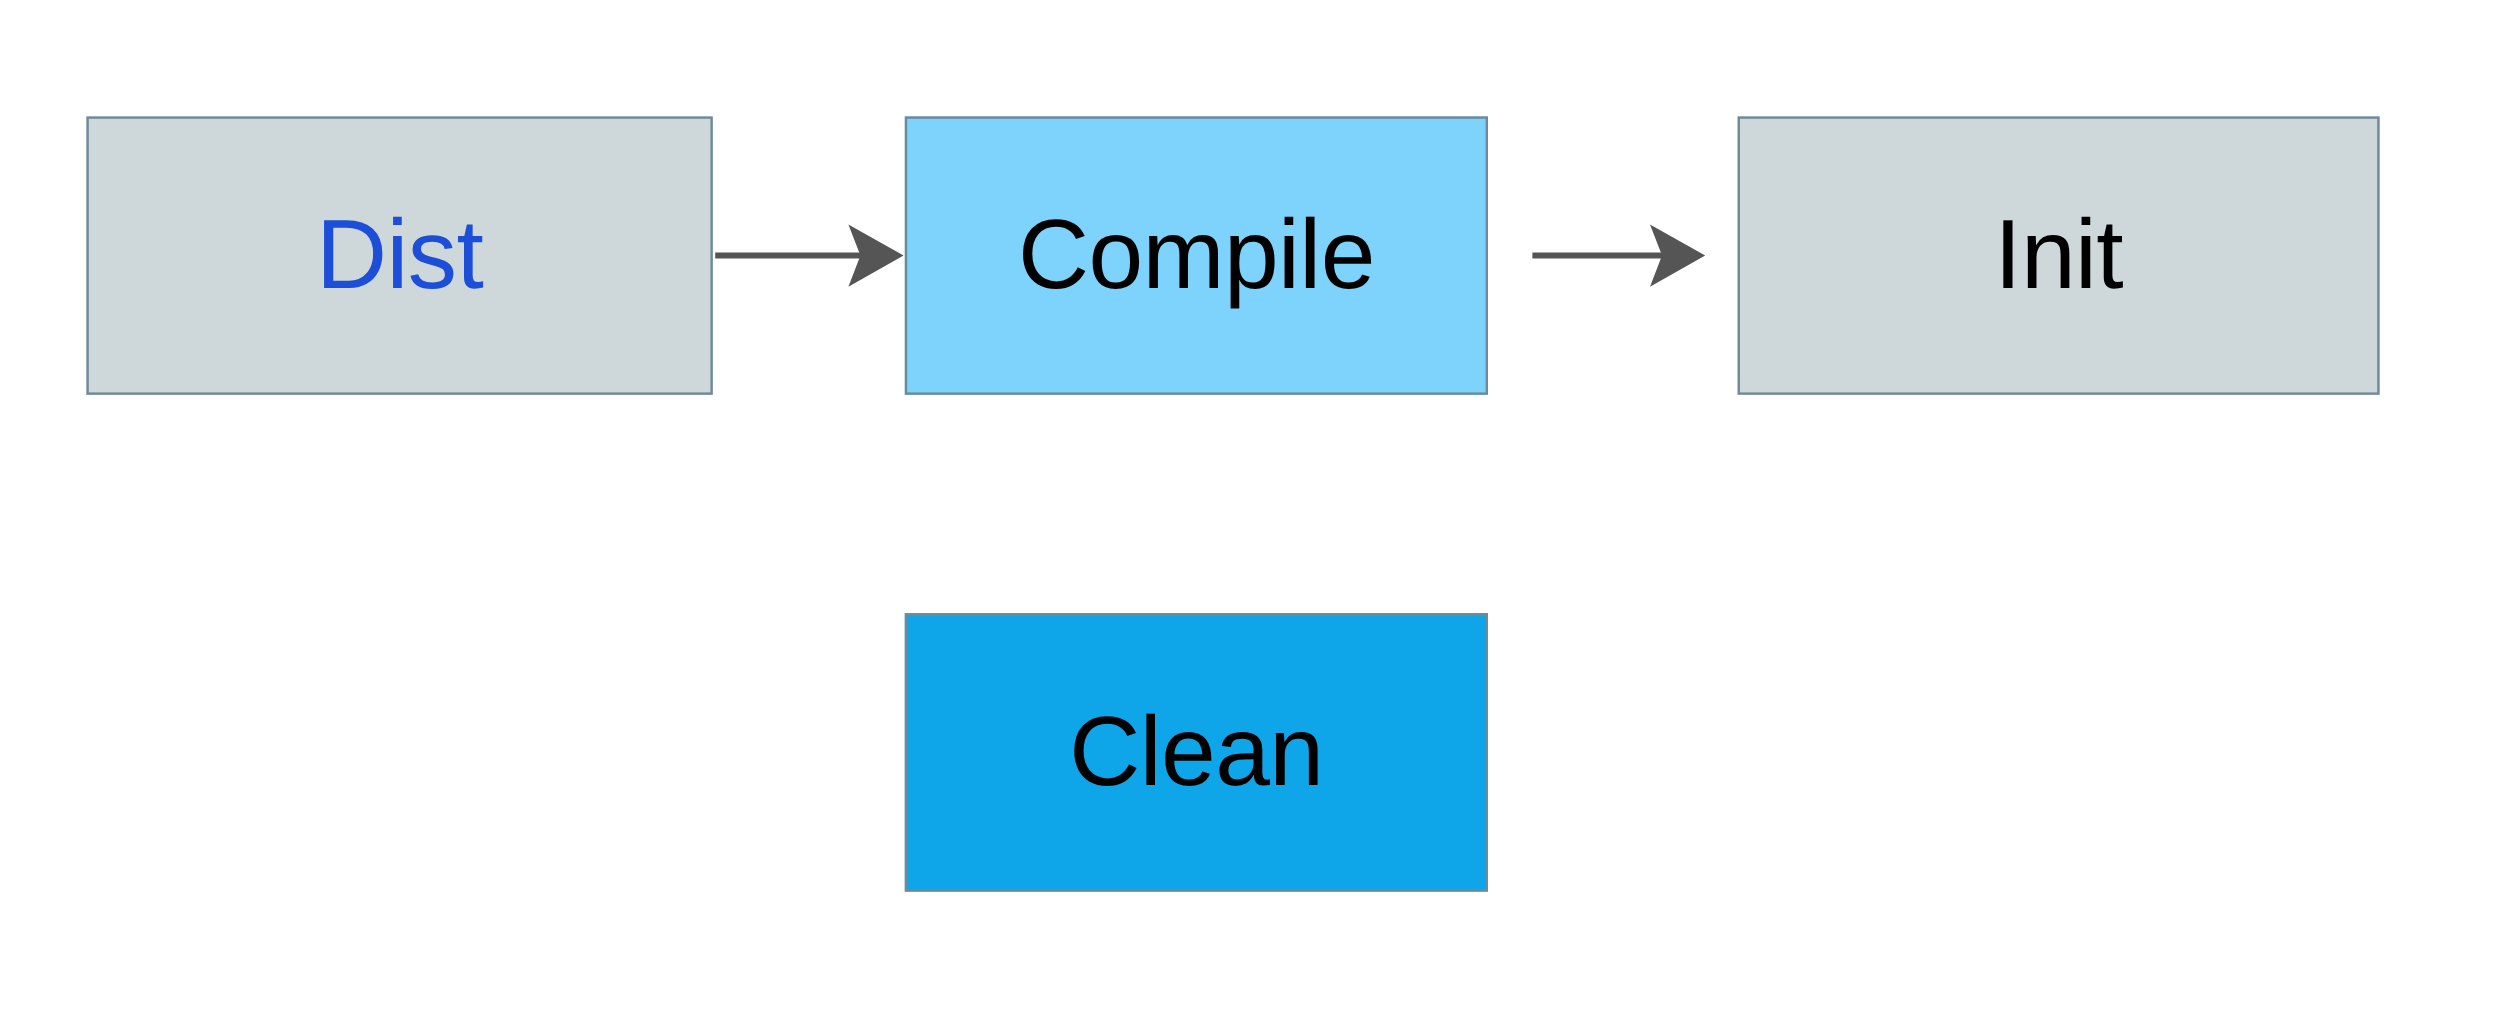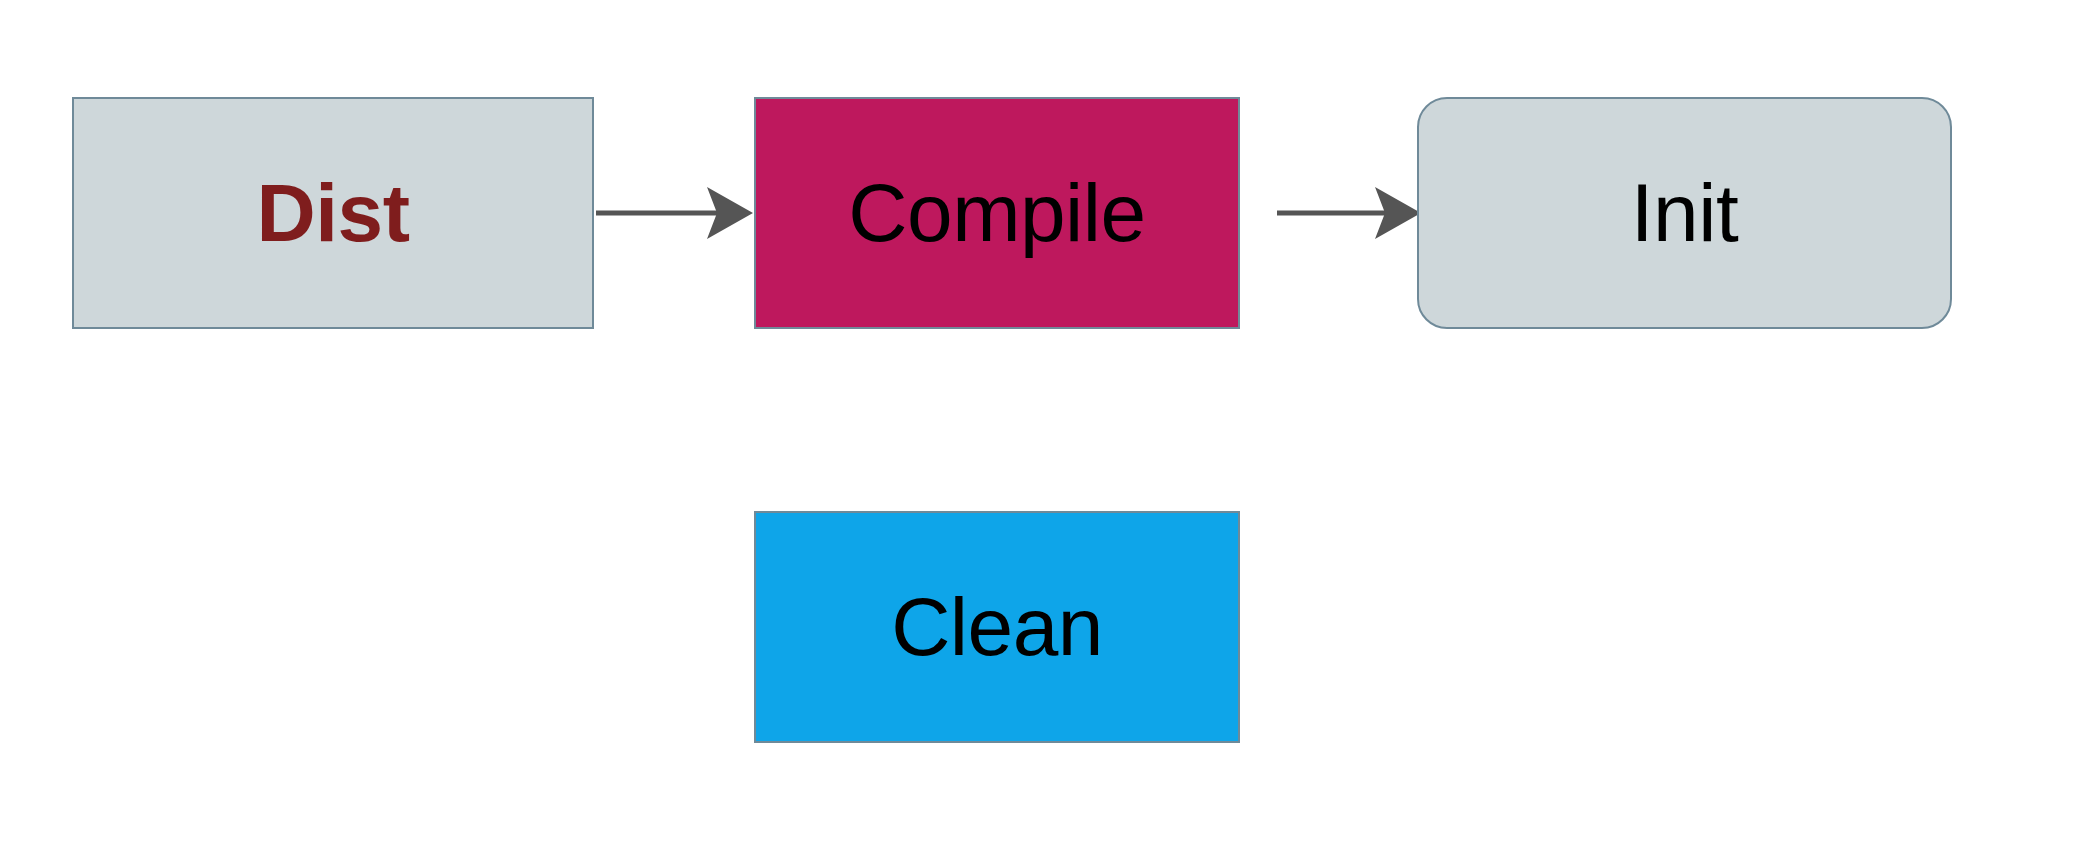--- a/index.html
+++ b/index.html
@@ -66,26 +66,26 @@
         </g>
         <g>
           <line class="edge-line" x1="1277" y1="213" x2="1389" y2="213" stroke="#555555"></line>
           <path class="edge-head" d="M 1421 213 L 1375 187 L 1385 213 L 1375 239 Z" fill="#555555"></path>
         </g>
       </g>
   </svg>
 
   <div id="nodes-group">
       <div class="node" style="left: 72px; top: 97px; width: 522px; height: 232px; background: rgb(206, 215, 218); border-color: rgb(111, 138, 153);">
-        <span class="node-label" style="color: #7f1d1d; font-weight: bold;">Dist</span>
+        <span class="node-label" style="color: #1d4ed8;">Dist</span>
       </div>
-      <div class="node" style="left: 754px; top: 97px; width: 486px; height: 232px; background: #be185d; border-color: rgb(111, 138, 153);">
+      <div class="node" style="left: 754px; top: 97px; width: 486px; height: 232px; background: #7dd3fc; border-color: rgb(111, 138, 153);">
         <span class="node-label" style="color: rgb(0, 0, 0);">Compile</span>
       </div>
-      <div class="node" style="left: 1417px; top: 97px; width: 535px; height: 232px; background: rgb(206, 215, 218); border-color: rgb(111, 138, 153); border-radius: 30px;">
+      <div class="node" style="left: 1448px; top: 97px; width: 535px; height: 232px; background: rgb(206, 215, 218); border-color: rgb(111, 138, 153);">
         <span class="node-label" style="color: rgb(0, 0, 0);">Init</span>
       </div>
       <div class="node" style="left: 754px; top: 511px; width: 486px; height: 232px; background: #0ea5e9; border-color: rgb(111, 138, 153);">
         <span class="node-label" style="color: rgb(0, 0, 0);">Clean</span>
       </div>
     </div>
 
 </div>
 
 </body></html>

